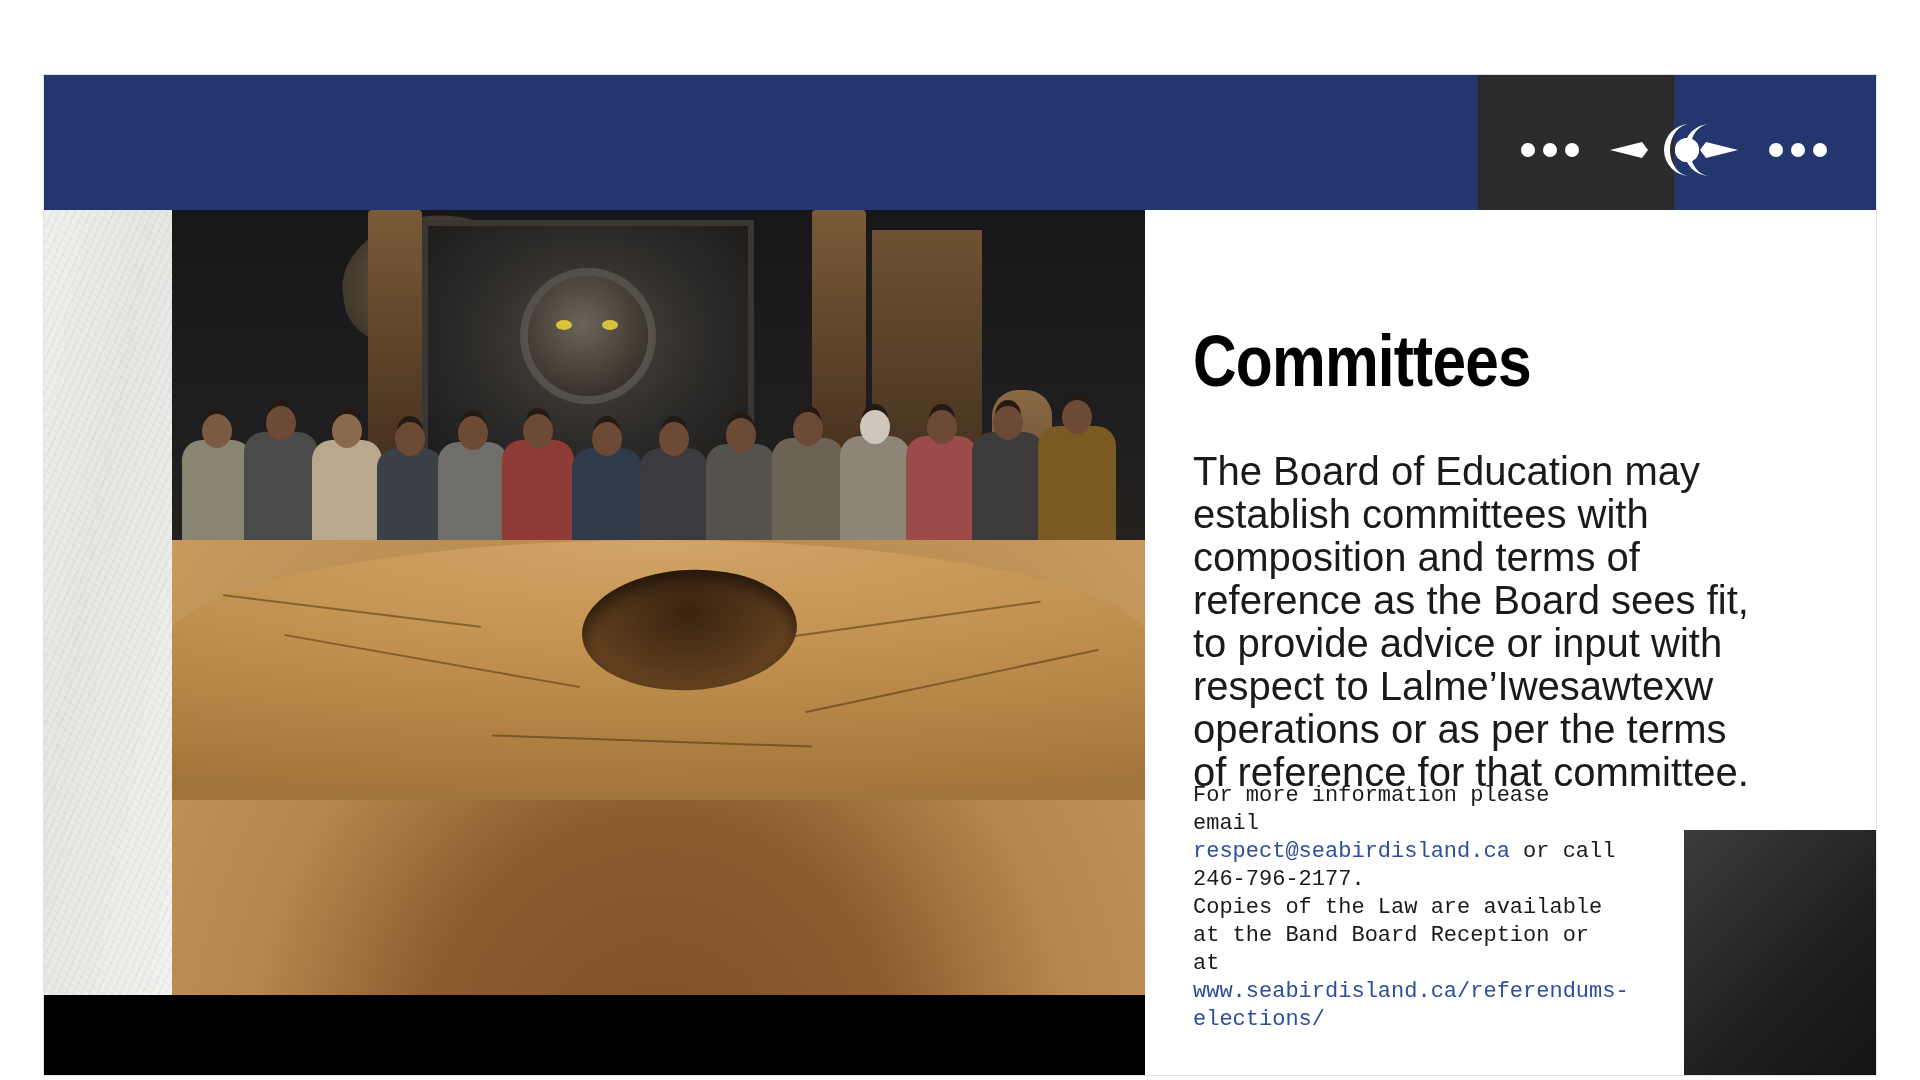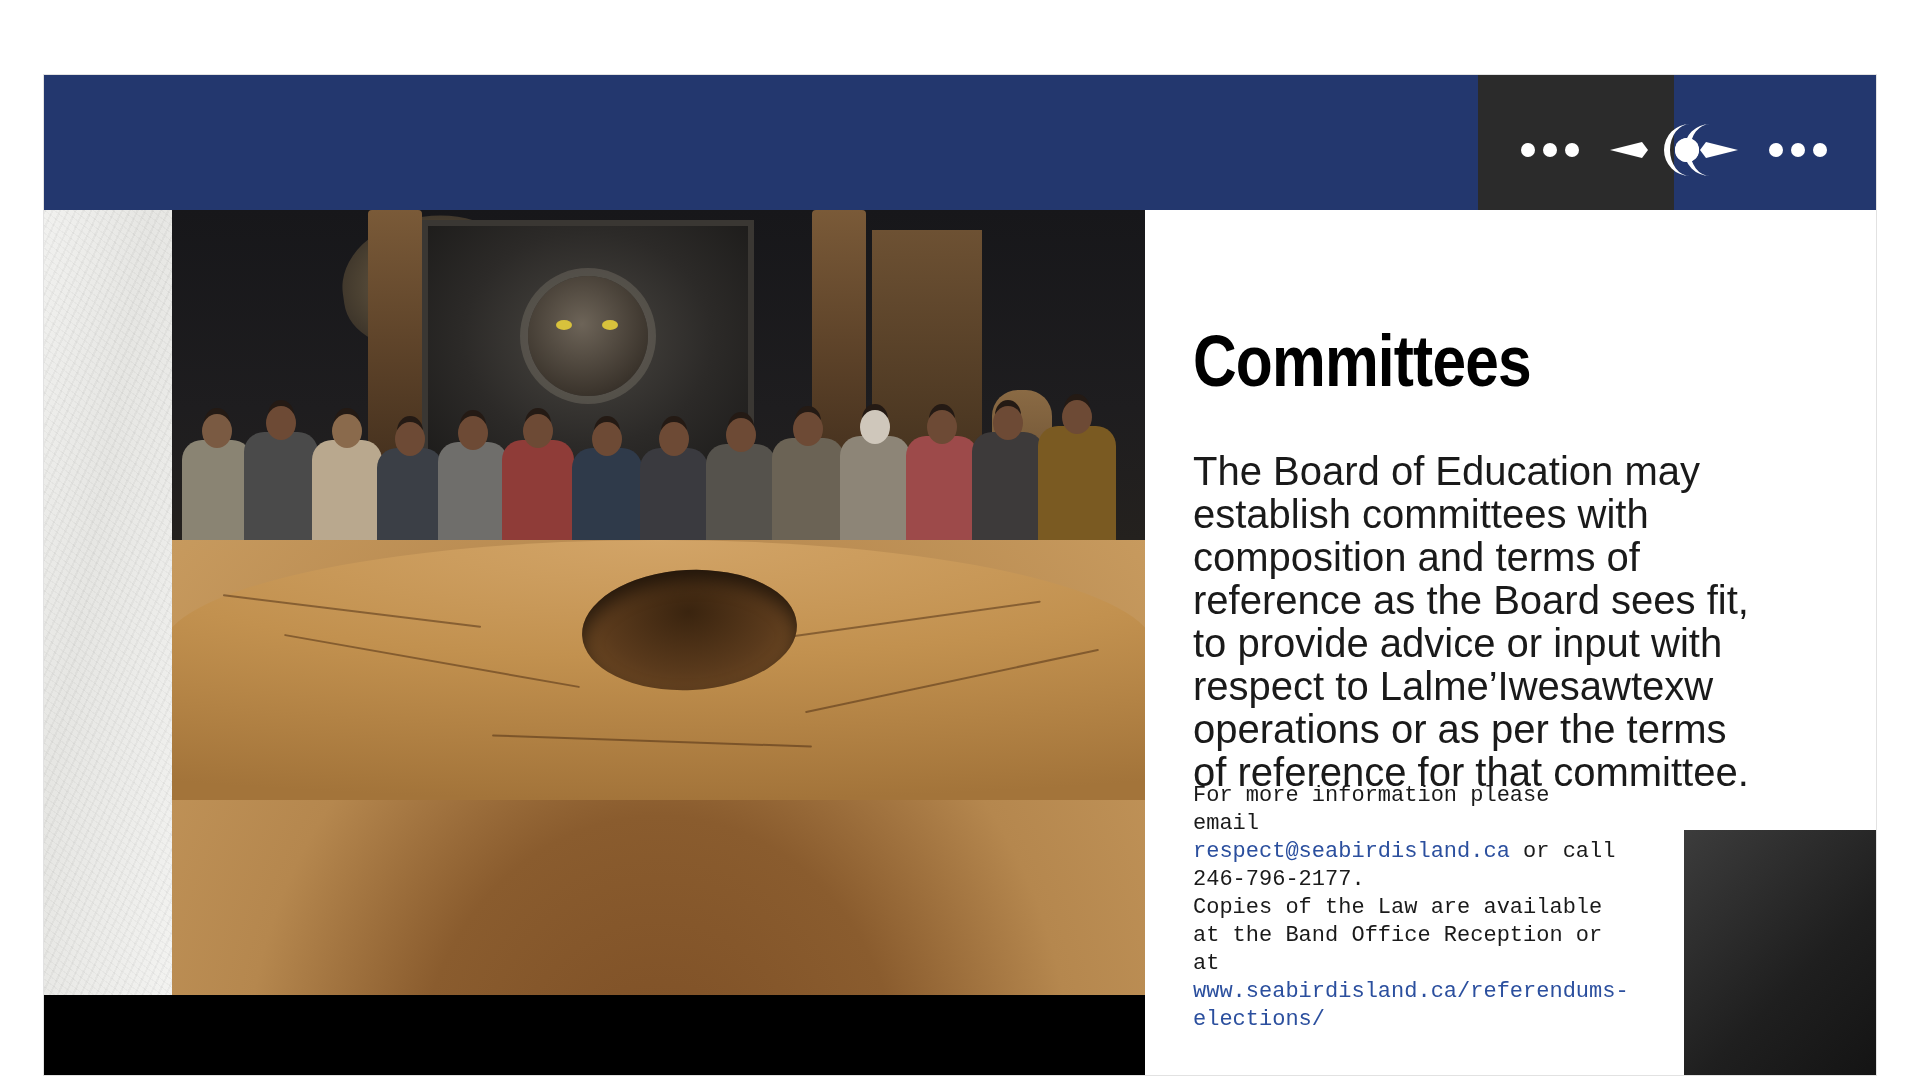--- a/index.html
+++ b/index.html
@@ -320,20 +320,20 @@
 
   <div class="photo-bottom-black"></div>
 
   <div class="content">
     <div class="title">Committees</div>
     <div class="body-text">The Board of Education may establish committees with composition and terms of reference as the Board sees fit, to provide advice or input with respect to Lalme’Iwesawtexw operations or as per the terms of reference for that committee.</div>
 
     <div class="footer-text">
       <span>For more information please email</span><br>
       <span class="link">respect@seabirdisland.ca</span><span> or call 246-796-2177.</span><br>
-      <span>Copies of the Law are available at the Band Office Reception or at</span><br>
+      <span>Copies of the Law are available at the Band Board Reception or at</span><br>
       <span class="link">www.seabirdisland.ca/referendums-elections/</span>
     </div>
   </div>
 
   <div class="corner-box"></div>
 
 </div>
 
 </body></html>

